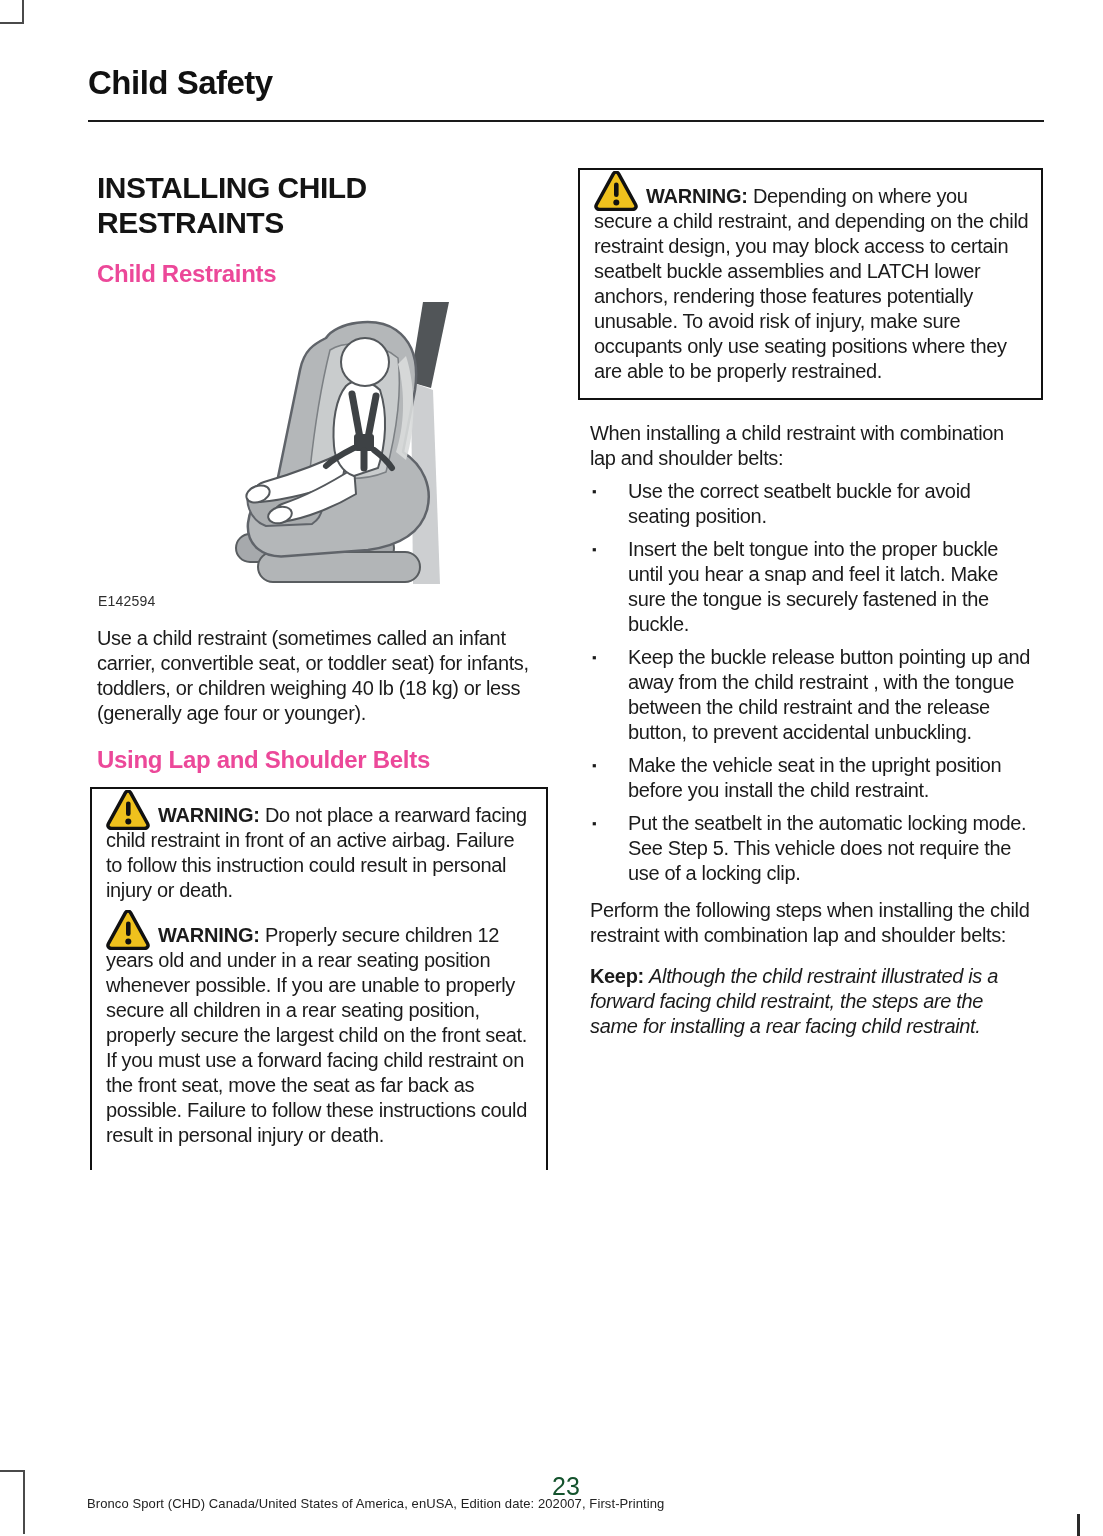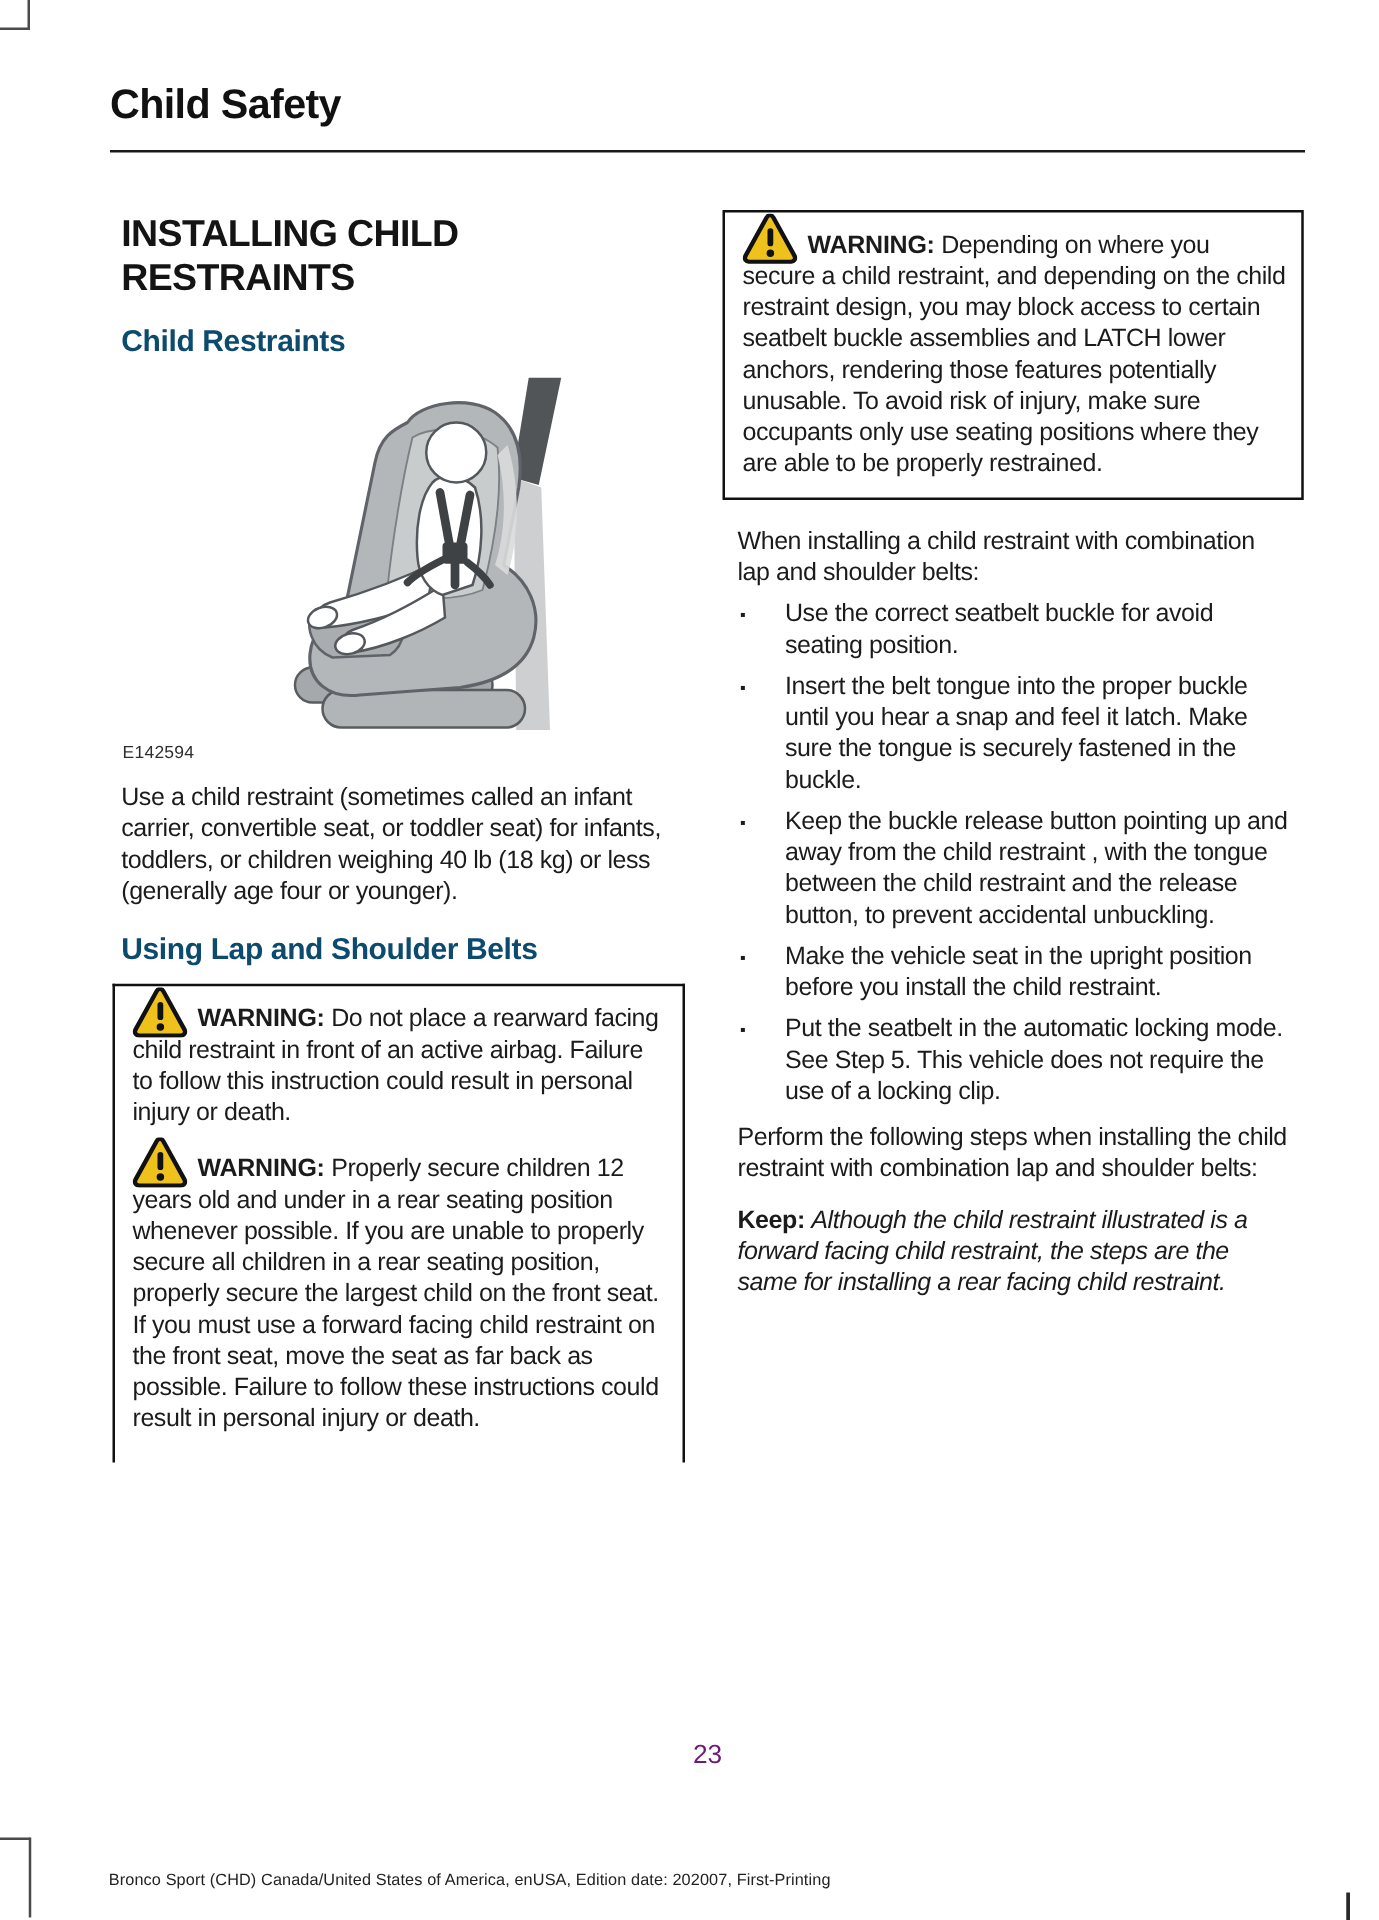--- a/index.html
+++ b/index.html
@@ -22,21 +22,21 @@
   .title-rule{position:absolute;left:88px;top:120px;width:956px;height:2px;background:#1a1a1a;}
   
   .col-left{position:absolute;left:90px;top:170px;width:458px;}
   .col-right{position:absolute;left:578px;top:168px;width:465px;}
   .section-heading{
     margin:0 0 0 7px;font-size:30px;line-height:35px;font-weight:bold;
     letter-spacing:-0.5px;color:#141414;max-width:380px;
   }
   .sub-heading{
     margin:20px 0 0 7px;font-size:24px;line-height:28px;font-weight:bold;
-    letter-spacing:-0.3px;color:#0c4a6e;
+    letter-spacing:-0.3px;color:#ec4899;
   }
   .body-text{
     margin:17px 0 0 7px;font-size:20px;line-height:25px;letter-spacing:-0.35px;color:#1b1b1b;
     max-width:445px;
   }
   .col-right .body-text{margin-left:12px;max-width:440px;}
   
   .figure{margin:14px 0 0 0;}
   .figure svg{display:block;margin-left:140px;}
   .figure-code{margin:6px 0 0 8px;font-size:14px;letter-spacing:0.2px;color:#2e2e2e;}
@@ -57,22 +57,22 @@
   .bullet-dot{
     flex:none;width:36px;font-size:13px;line-height:25px;color:#1b1b1b;
   }
   .btext{flex:1;font-size:20px;line-height:25px;letter-spacing:-0.35px;max-width:404px;}
   
   .note{margin:16px 0 0 12px;font-size:20px;line-height:25px;letter-spacing:-0.35px;max-width:445px;}
   .note strong{font-weight:bold;}
   .note em{}
   
   .page-number{
-    position:absolute;left:88px;top:1392px;width:956px;text-align:center;
-    font-size:21px;color:#701a75;letter-spacing:0;
+    position:absolute;left:88px;top:1472px;width:956px;text-align:center;
+    font-size:25px;color:#14532d;letter-spacing:0;
   }
   .footer-text{
     position:absolute;left:87px;top:1496px;font-size:13px;letter-spacing:0.1px;color:#222;
   }
 </style>
 </head>
 <body>
 
 <div class="sheet">
 

